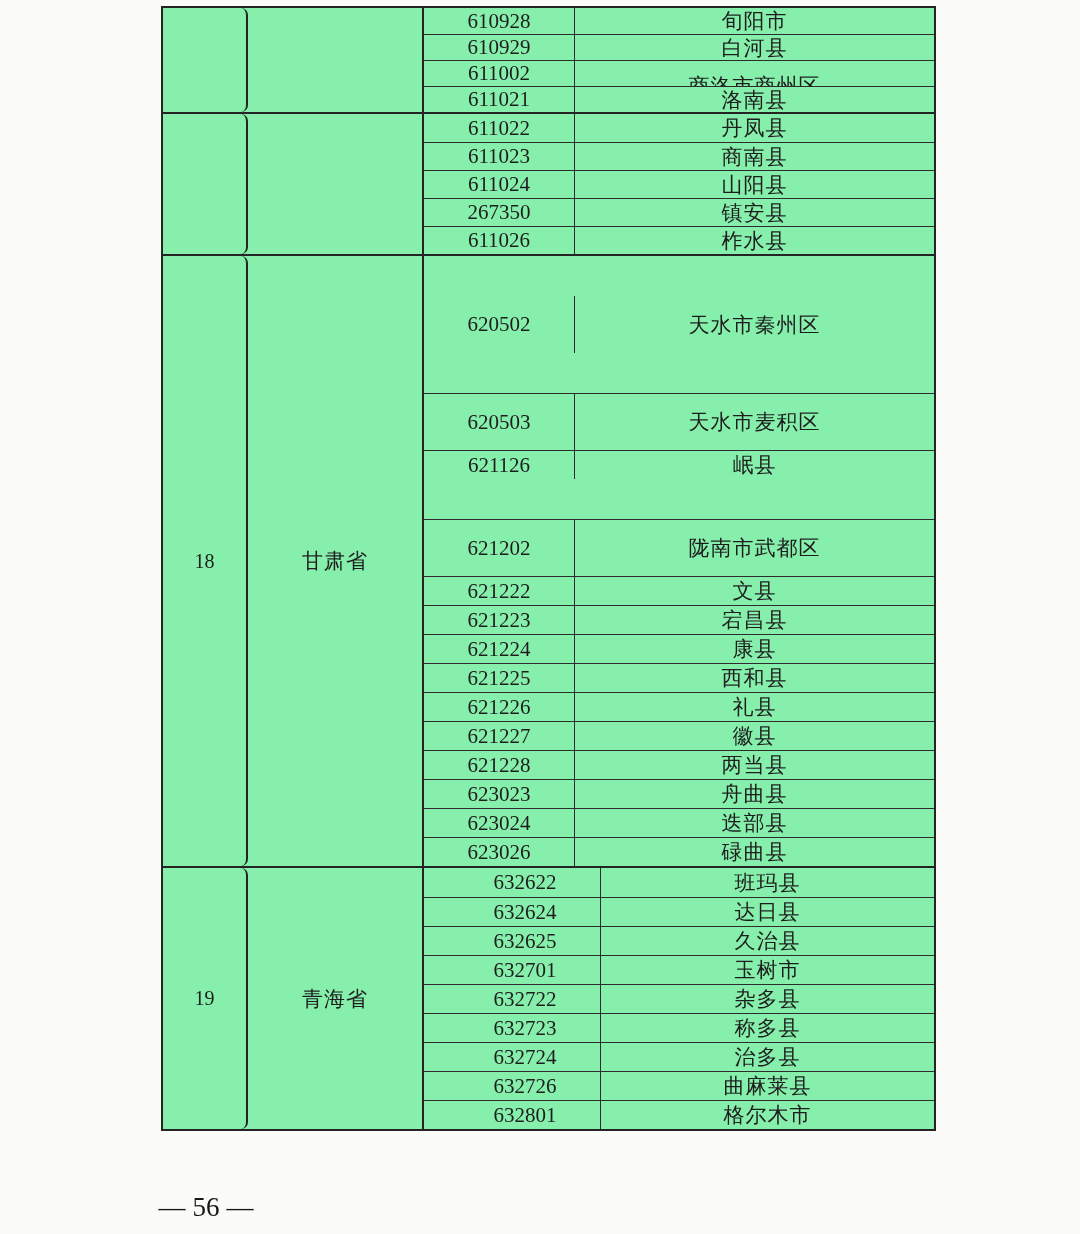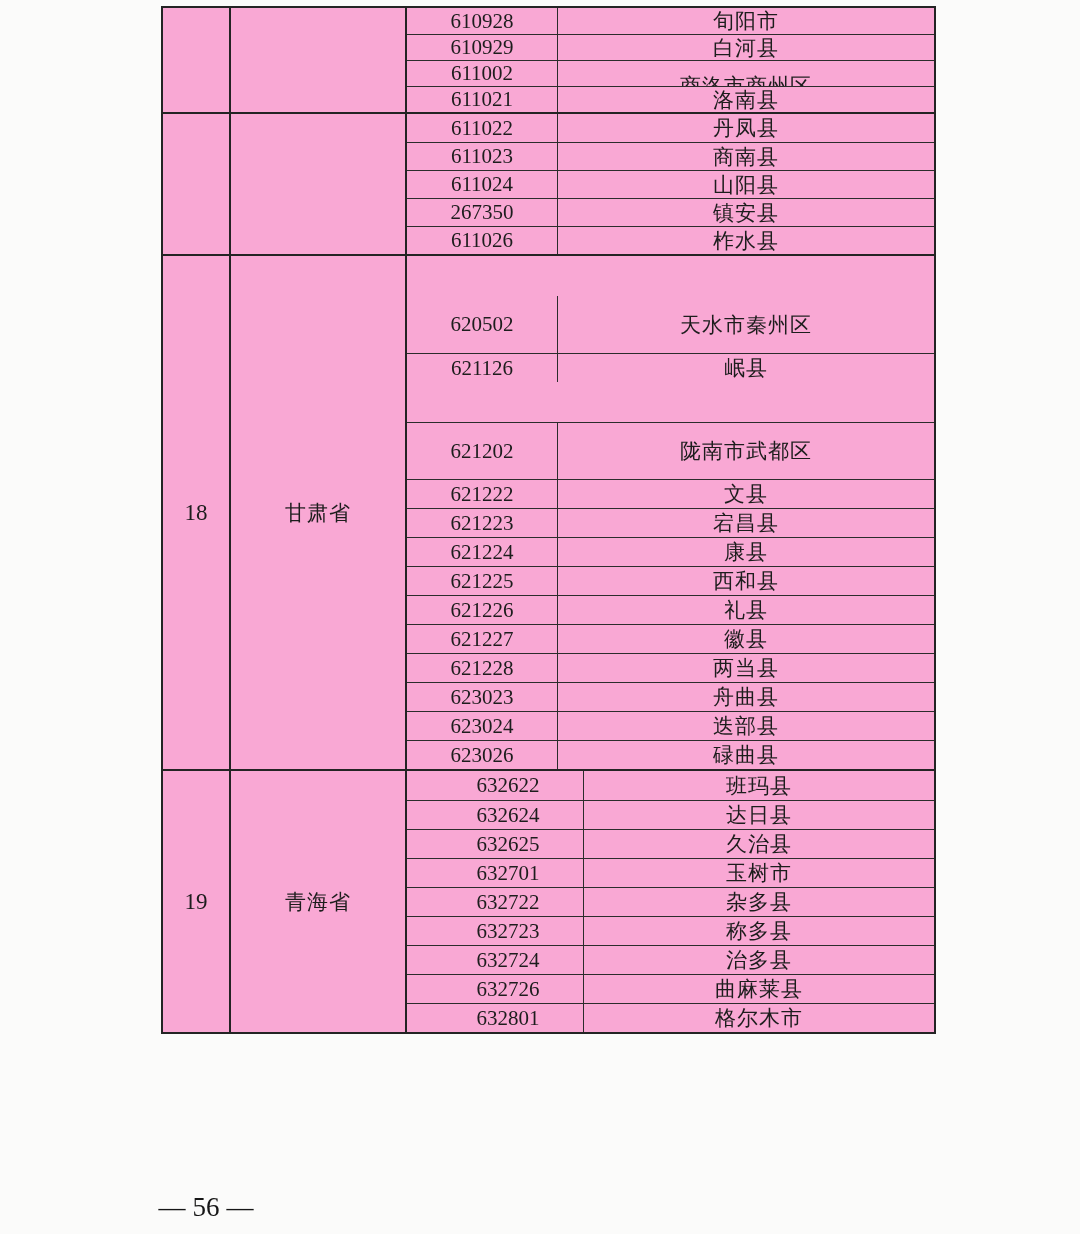--- a/index.html
+++ b/index.html
@@ -17,37 +17,38 @@
   }
   .doc-table {
     position: absolute;
     left: 161px;
     top: 6px;
     width: 775px;
     border: 2px solid #242424;
     box-sizing: border-box;
     display: flex;
     flex-direction: column;
-    background: #f9a8d4;
+    background: #86efac;
   }
   .section {
     display: flex;
     border-top: 2px solid #242424;
   }
   .section:first-child { border-top: none; }
   .cell {
     box-sizing: border-box;
     display: flex;
     align-items: center;
     justify-content: center;
   }
   .col-index {
-    width: 68px;
+    width: 85px;
     border-right: 2px solid #242424;
-    font-size: 23px;
+    font-size: 20px;
+    border-radius: 7px;
   }
   .col-province {
     width: 176px;
     border-right: 2px solid #242424;
     font-size: 21px;
     letter-spacing: 1px;
   }
   .rows {
     flex: 1;
     display: flex;
@@ -215,20 +216,28 @@
     <div class="rows">
   <div class="row tall">
     <div class="cell col-code">
       <span class="txt">620502</span>
     </div>
     <div class="cell col-name">
       <span class="txt">天水市秦州区</span>
     </div>
   </div>
 
+  <div class="row tall">
+    <div class="cell col-code">
+      <span class="txt">620503</span>
+    </div>
+    <div class="cell col-name">
+      <span class="txt">天水市麦积区</span>
+    </div>
+  </div>
 
   <div class="row">
     <div class="cell col-code">
       <span class="txt">621126</span>
     </div>
     <div class="cell col-name">
       <span class="txt">岷县</span>
     </div>
   </div>
 

